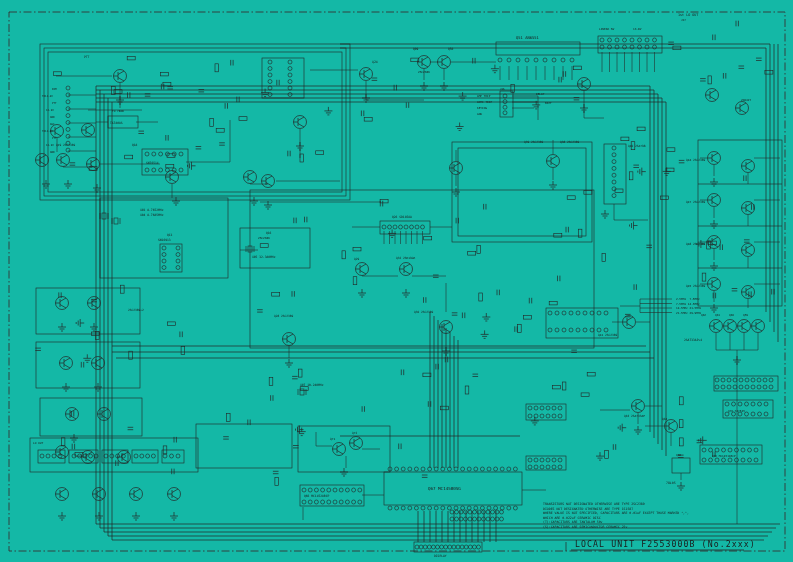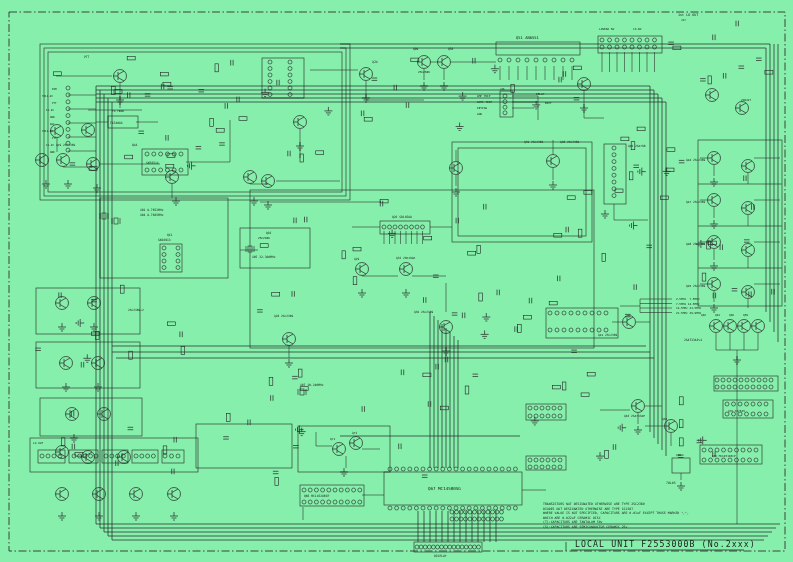--- a/index.html
+++ b/index.html
@@ -1,16 +1,16 @@
 <!DOCTYPE html>
 <html><head>
 <meta charset="utf-8">
 <style>
   html,body{margin:0;padding:0;background:#ddd;}
-  .sheet{width:793px;height:562px;background:#86efac;position:relative;overflow:hidden;}
+  .sheet{width:793px;height:562px;background:#14b8a6;position:relative;overflow:hidden;}
   svg{display:block;}
   text{font-family:"DejaVu Sans Mono","Liberation Mono",monospace;fill:#1b1b1b;}
   .title{font-size:8.2px;letter-spacing:1.1px;}
   .note{font-size:3.2px;}
   .wires{stroke:#242424;fill:none;}
   .boxes{stroke:#242424;fill:none;}
 </style>
 </head>
 <body>
 

